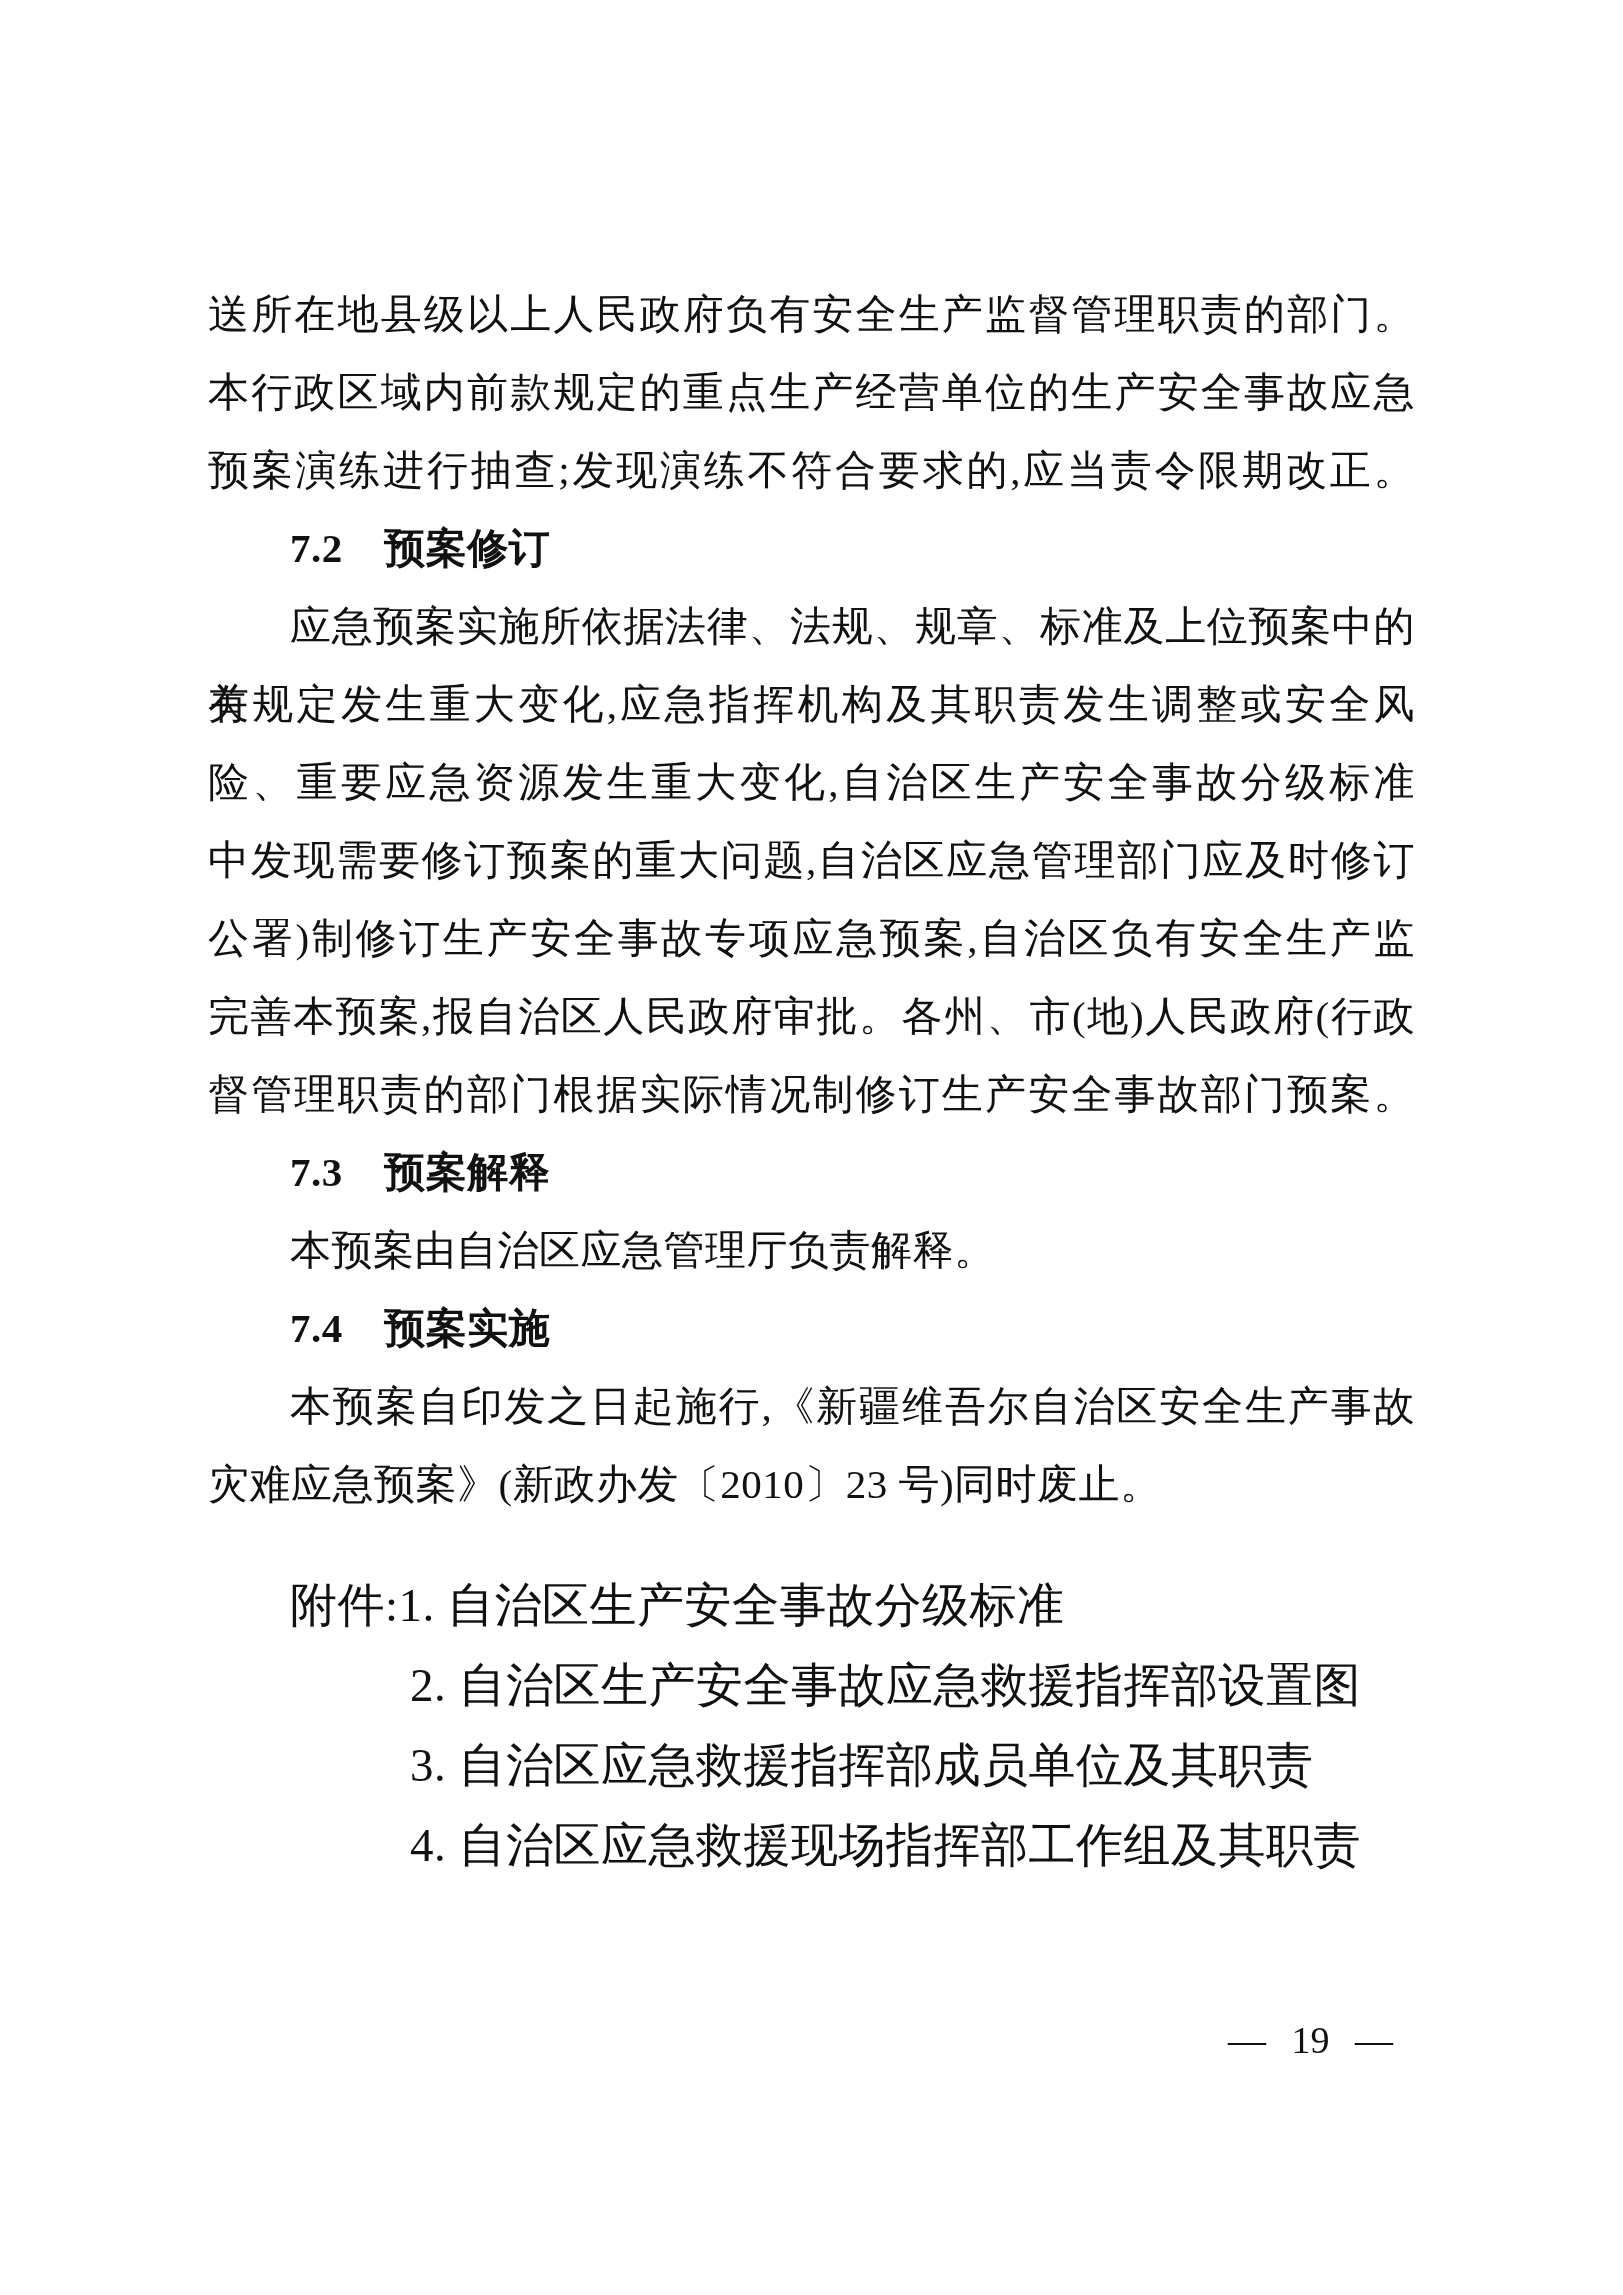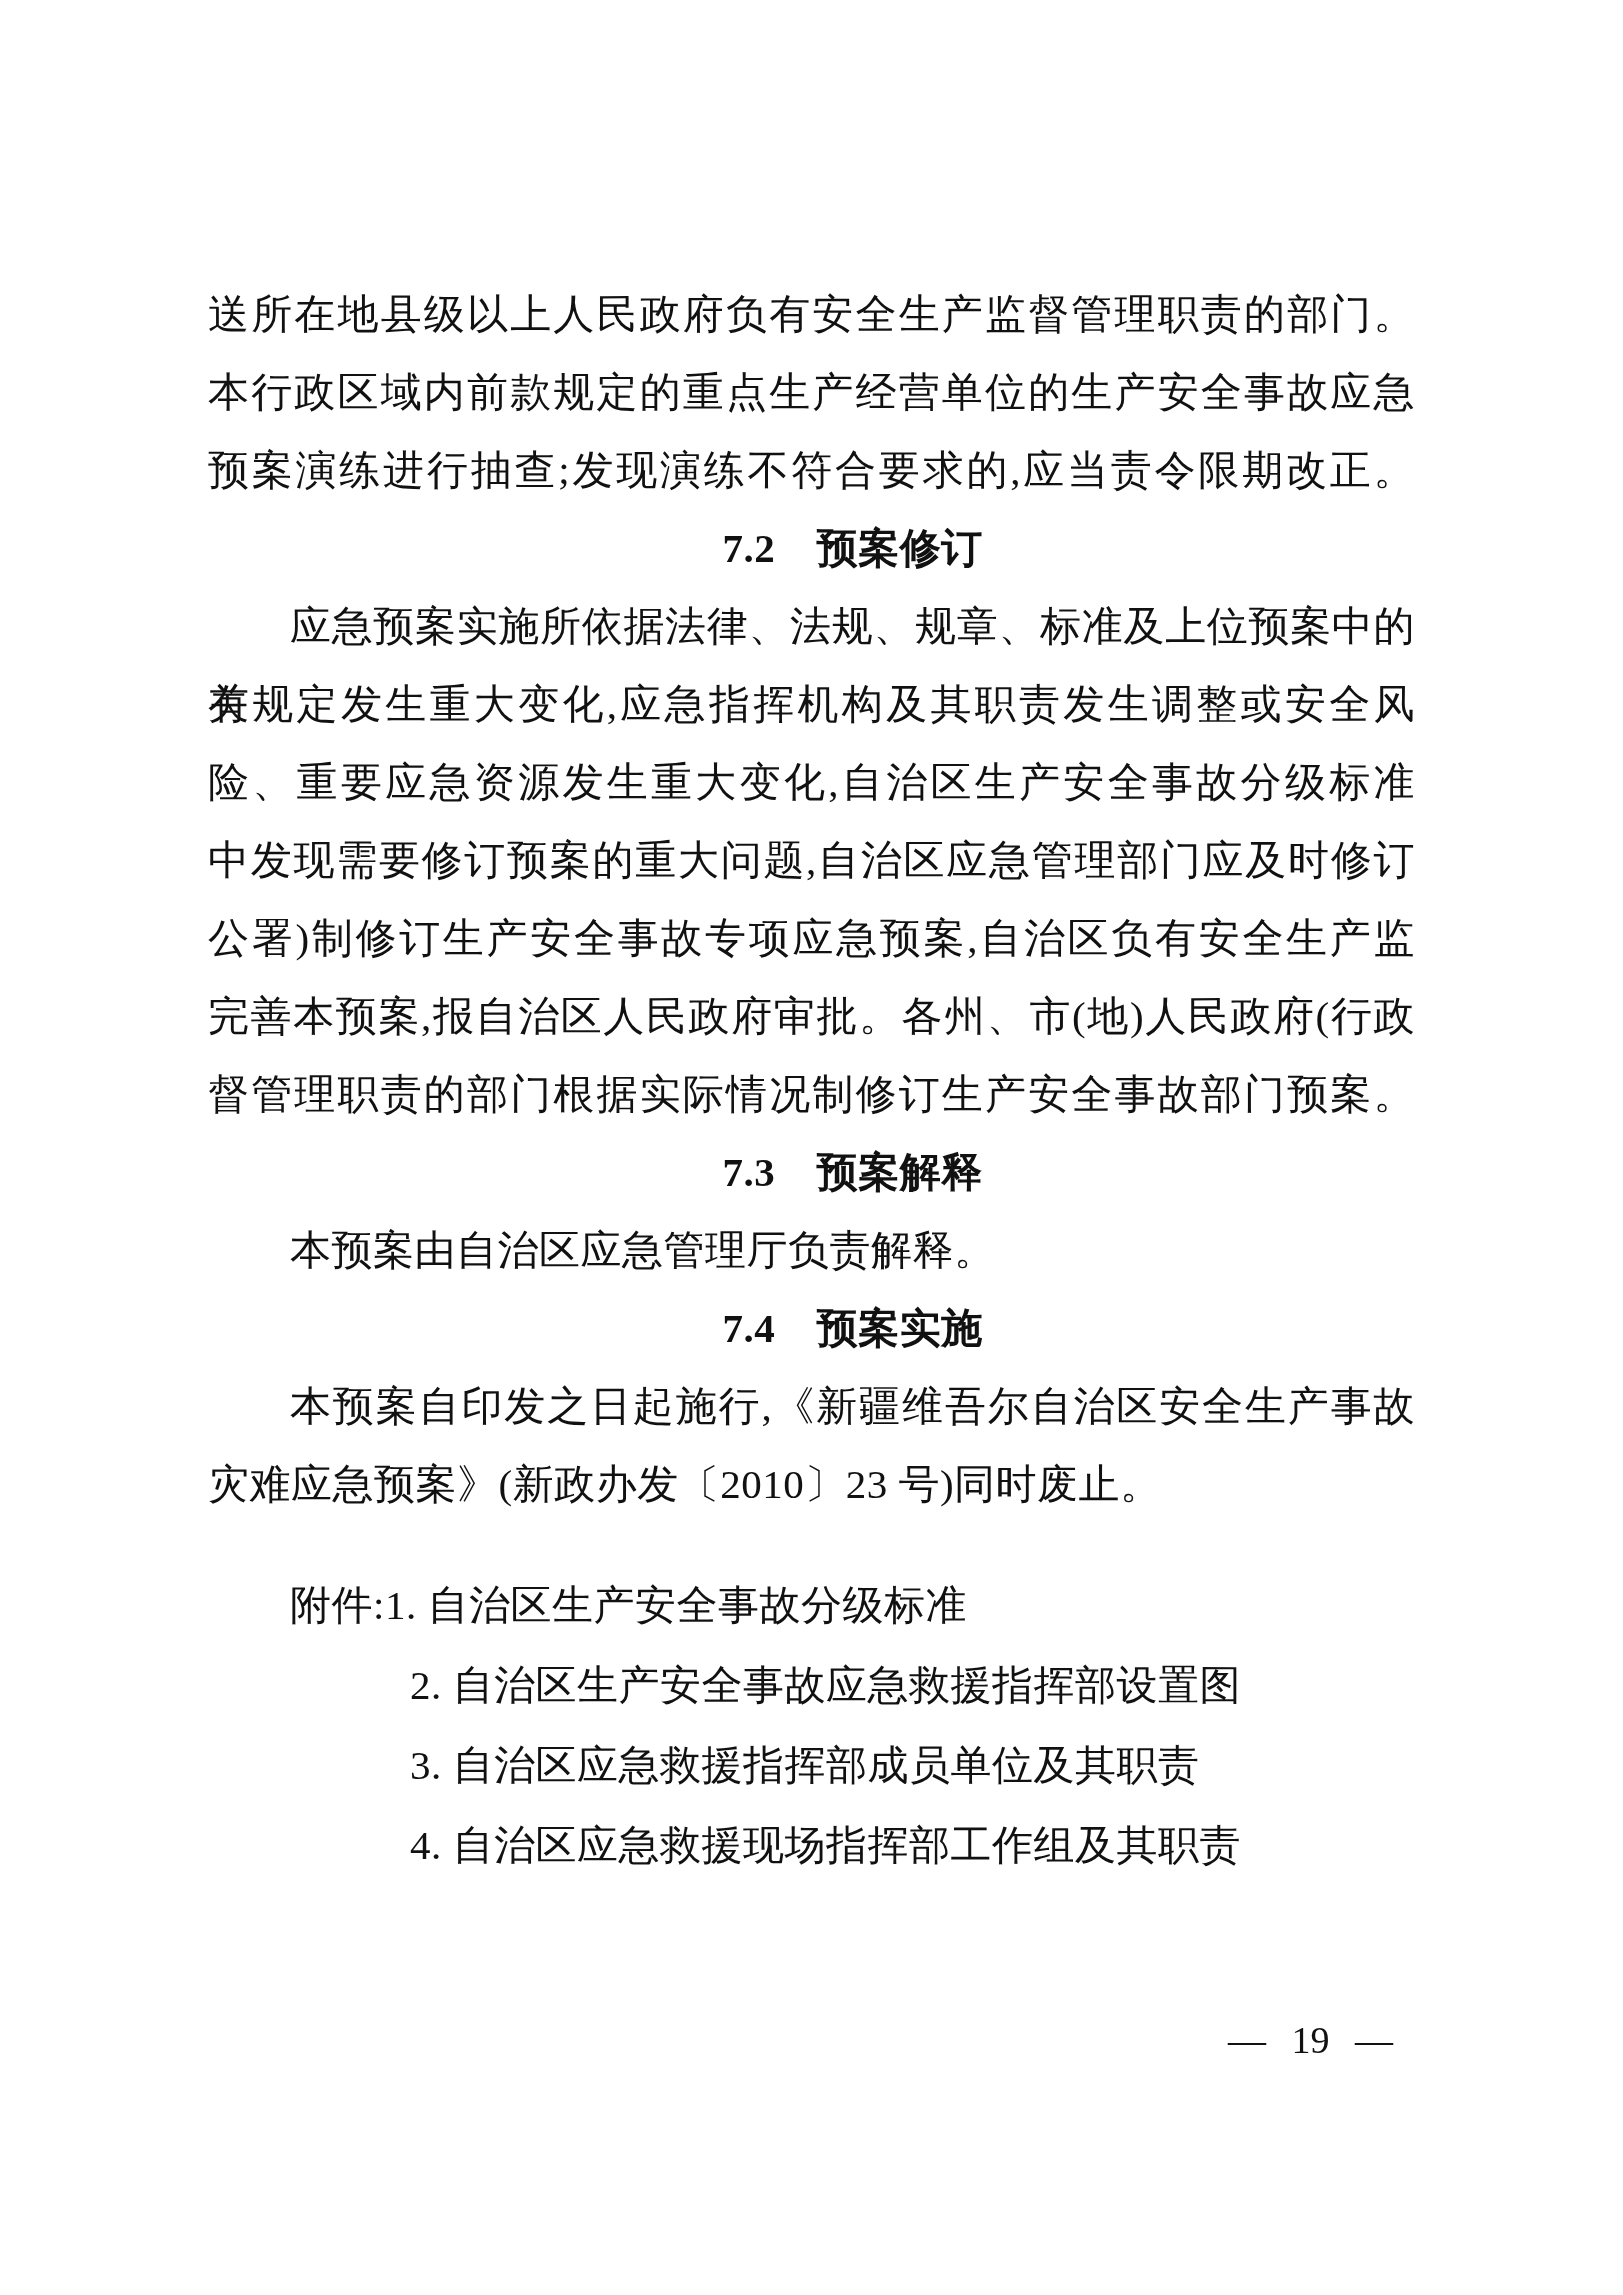--- a/index.html
+++ b/index.html
@@ -29,24 +29,24 @@
     white-space: pre-wrap;
     letter-spacing: 0.5px;
   }
   
   .jf {
     text-align: justify;
     text-align-last: justify;
     text-justify: inter-character;
   }
   .ind { text-indent: 82px; }      
-  .hd  { font-weight: bold; text-align: center; }       
+  .hd  { font-weight: bold; }       
   .attachments { margin-top: 42px; }
   .att-line {
-    font-size: 41px;
+    font-size: 47px;
     line-height: 80px;
     height: 80px;
     white-space: pre-wrap;
     letter-spacing: 0.5px;
   }
   .att-first { padding-left: 82px; }  
   .att-item  { padding-left: 202px; }  
   .footer {
     position: absolute;
     top: 2011px;

